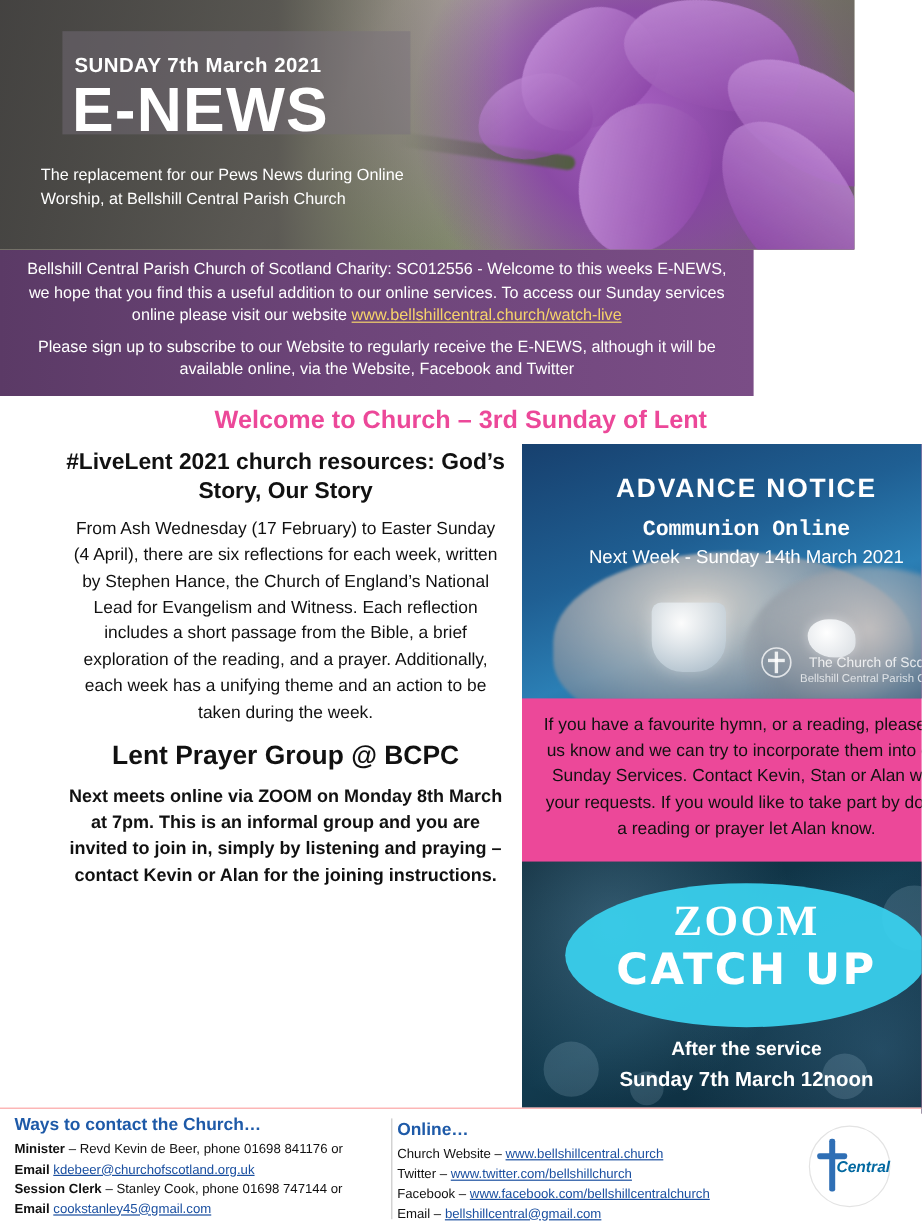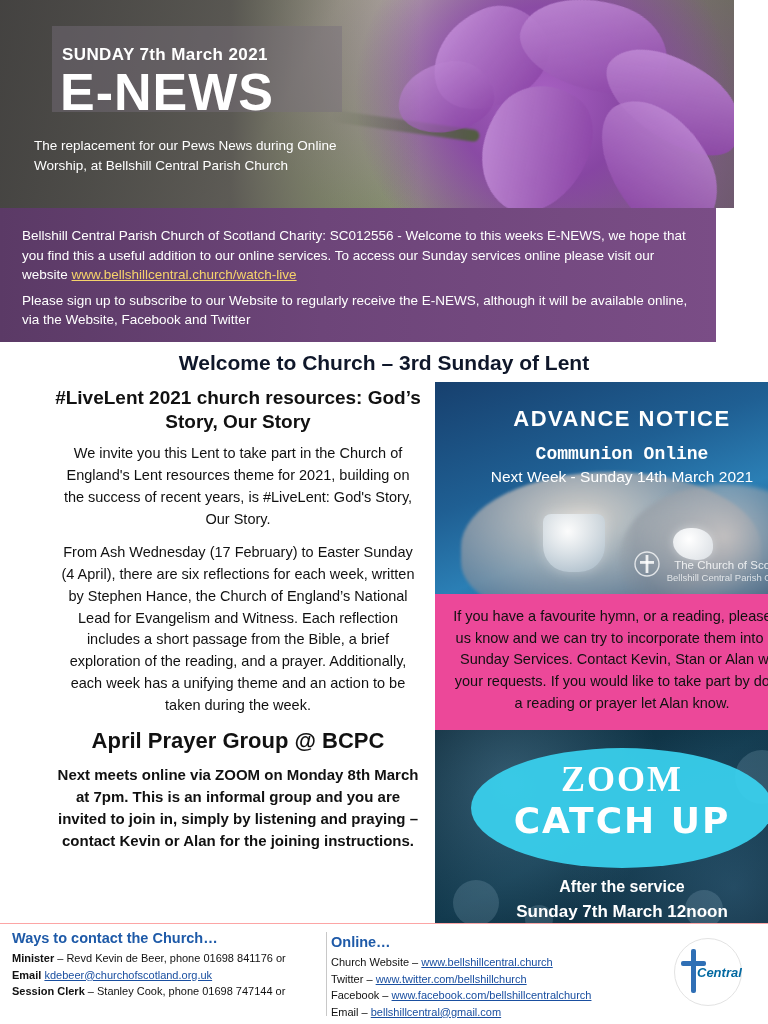--- a/index.html
+++ b/index.html
@@ -15,21 +15,20 @@
     position: relative;
   }
 
   
   .hero {
     position: relative;
     width: 712px;
     height: 208px;
     overflow: hidden;
     background: #5d5a49;
-    padding-left: 22px;
   }
   .hero-photo {
     position: absolute;
     inset: 0;
     background:
       radial-gradient(circle at 74% 46%, rgba(168,94,196,0.95) 0%, rgba(136,64,168,0.85) 16%, rgba(120,60,150,0.0) 34%),
       radial-gradient(circle at 60% 20%, rgba(190,150,210,0.55) 0%, rgba(120,120,110,0.0) 42%),
       radial-gradient(circle at 88% 78%, rgba(150,80,180,0.6) 0%, rgba(120,120,110,0.0) 40%),
       linear-gradient(120deg, #7d7f63 0%, #9aa17a 22%, #b9bf93 40%, #8e9a72 58%, #6f7a58 78%, #565f44 100%);
   }
@@ -85,42 +84,42 @@
     position: absolute;
     left: 34px; top: 136px;
     width: 330px;
     color: #ffffff;
     font-size: 13.5px;
     line-height: 1.45;
   }
 
   
   .band {
-    width: 716px;
+    width: 628px;
     box-sizing: border-box;
-    padding: 18px 22px 12px 22px;
+    padding: 6px 22px 12px 22px;
     background: linear-gradient(90deg, #5b3a66 0%, #6d4579 45%, #7a4d86 100%);
     color: #ffffff;
-    text-align: left;
+    text-align: center;
     font-size: 13.5px;
     line-height: 1.45;
   }
   .band a {
     color: #f6d36b;
     text-decoration: underline;
   }
   .band .line2 { margin-top: 6px; }
 
   
   .welcome {
     width: 768px;
     text-align: center;
     font-size: 21px;
     font-weight: bold;
-    color: #0f172a;
+    color: #ec4899;
     padding: 9px 0 7px 0;
     box-sizing: border-box;
   }
 
   
   .main {
     display: flex;
     width: 768px;
     height: 558px;
     background: #ffffff;
@@ -405,23 +404,22 @@
   <span>Bellshill Central Parish Church of Scotland Charity: SC012556 - Welcome to this weeks E-NEWS, we hope that you find this a useful addition to our online services.  To access our Sunday services online please visit our website </span><a href="#" class="band-link">www.bellshillcentral.church/watch-live</a>
   <div class="line2">Please sign up to subscribe to our Website to regularly receive the E-NEWS, although it will be available online, via the Website, Facebook and Twitter</div>
 </div>
 
 <div class="welcome">Welcome to Church – 3rd Sunday of Lent</div>
 
 <div class="main">
 
   <div class="col-left">
     <div class="lead-title">#LiveLent 2021 church resources: God’s Story, Our Story</div>
-    <div class="body-text">We invite you this Lent to take part in the Church of England's Lent resources theme for 2021, building on the success of recent years, is #LiveLent: God's Story, Our Story.</div>
     <div class="body-text">From Ash Wednesday (17 February) to Easter Sunday (4 April), there are six reflections for each week, written by Stephen Hance, the Church of England’s National Lead for Evangelism and Witness. Each reflection includes a short passage from the Bible, a brief exploration of the reading, and a prayer. Additionally, each week has a unifying theme and an action to be taken during the week.</div>
-    <div class="lent-heading">April Prayer Group @ BCPC</div>
+    <div class="lent-heading">Lent Prayer Group @ BCPC</div>
     <div class="lent-body">Next meets online via ZOOM on Monday 8th March at 7pm. This is an informal group and you are invited to join in, simply by listening and praying – contact Kevin or Alan for the joining instructions.</div>
   </div>
 
   <div class="col-right">
 
     <div class="advance">
       <div class="adv-hand"></div>
       <div class="adv-hand2"></div>
       <div class="adv-cup"></div>
       <div class="adv-bread"></div>
@@ -465,20 +463,23 @@
     <div class="foot-title">Ways to contact the Church…</div>
     <div class="foot-line">
       <b>Minister</b><span> – Revd Kevin de Beer, phone 01698 841176 or</span>
     </div>
     <div class="foot-line">
       <b>Email </b><a href="#" class="link">kdebeer@churchofscotland.org.uk</a>
     </div>
     <div class="foot-line">
       <b>Session Clerk</b><span> – Stanley Cook, phone 01698 747144 or</span>
     </div>
+    <div class="foot-line">
+      <b>Email </b><a href="#" class="link">cookstanley45@gmail.com</a>
+    </div>
   </div>
 
   <div class="divider-v"></div>
 
   <div class="foot-col-2">
     <div class="foot-title">Online…</div>
     <div class="foot-line">
       <span>Church Website – </span><a href="#" class="link">www.bellshillcentral.church</a>
     </div>
     <div class="foot-line">

